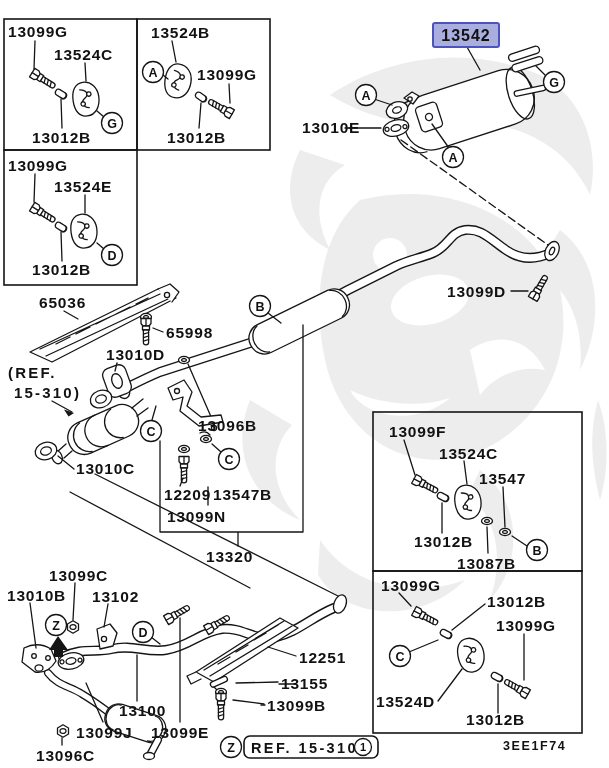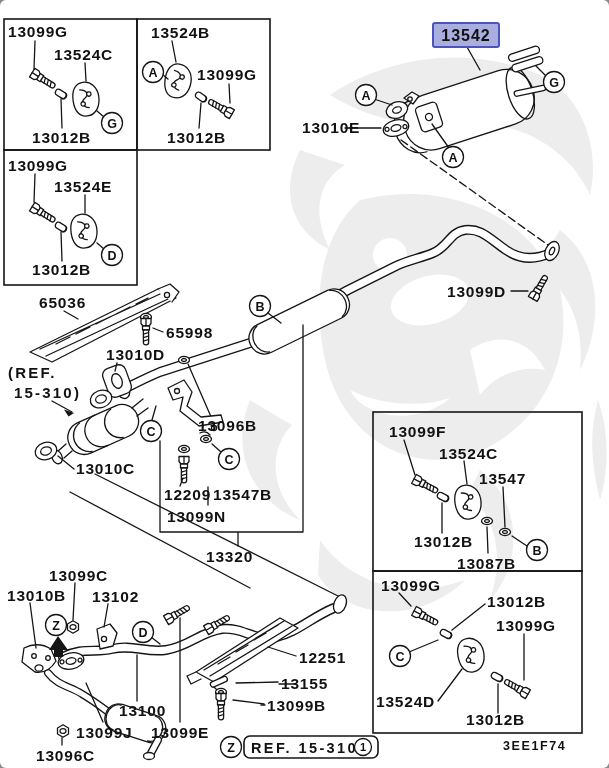--- a/index.html
+++ b/index.html
@@ -1,21 +1,21 @@
 <!DOCTYPE html>
 <html style="--background: #ffffff; --line-color: #151515; --watermark-color: #ededed; --hl-fill: #a9aede; --hl-border: #4d53bd; --text-color: #111111;"><head>
 <meta charset="utf-8">
 <style>
   :root{
     --bg:#ffffff; --line:#151515; --wm:#ededed;
     --hl-fill:#a9aede; --hl-border:#4d53bd; --txt:#111111;
   }
   html,body{margin:0;padding:0;background:#888;}
   .stage{width:609px;height:768px;background:var(--bg);position:relative;overflow:hidden;
-         font-family:"Liberation Sans", sans-serif;border-radius:6px;}
+         font-family:"Liberation Sans", sans-serif;}
   svg{display:block}
   .ln{stroke:var(--line);stroke-width:1.3;fill:none;stroke-linecap:round;stroke-linejoin:round}
   .bx{stroke:var(--line);stroke-width:1.6;fill:none}
   .fw{fill:#fff}
   .fk{fill:var(--line);stroke:none}
   .tube-o{stroke:var(--line);stroke-width:10;fill:none;stroke-linecap:round;stroke-linejoin:round}
   .tube-i{stroke:#fff;stroke-width:7.2;fill:none;stroke-linecap:round;stroke-linejoin:round}
   .tube2-o{stroke:var(--line);stroke-width:8;fill:none;stroke-linecap:round}
   .tube2-i{stroke:#fff;stroke-width:5.4;fill:none;stroke-linecap:round}
   .wm{fill:var(--wm);stroke:none}

